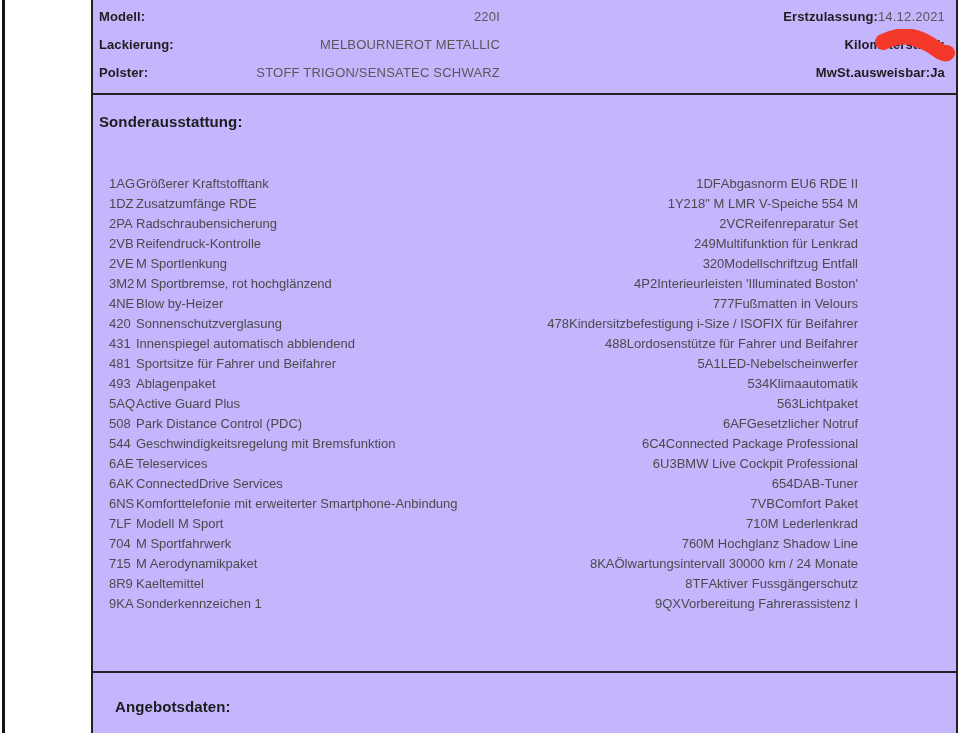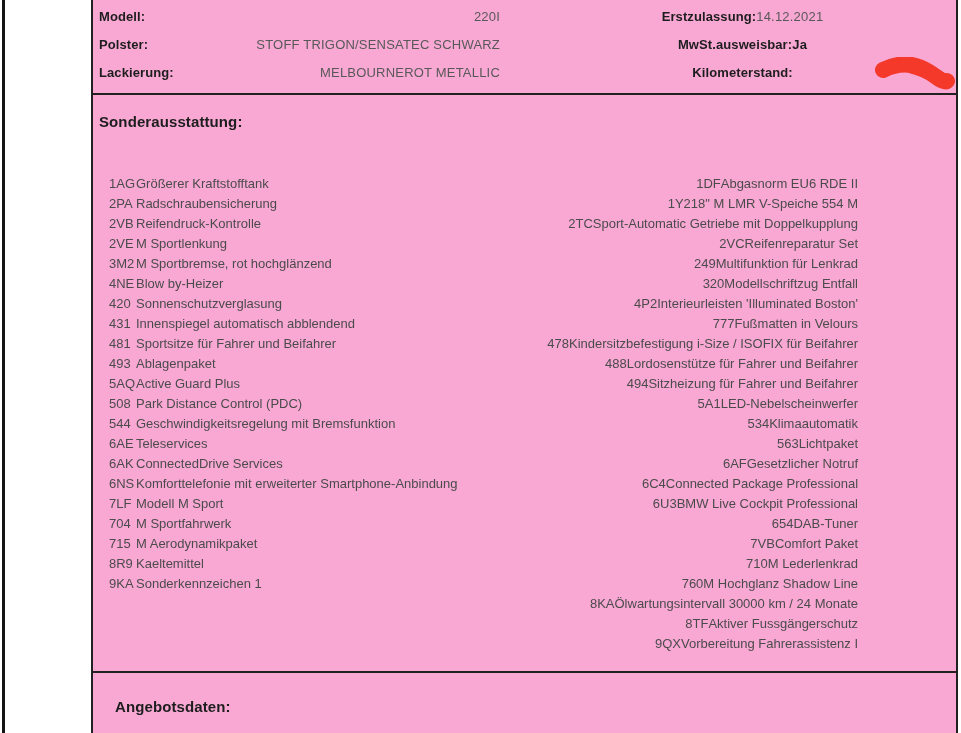--- a/index.html
+++ b/index.html
@@ -6,30 +6,30 @@
   body {
     width:961px; height:733px; position:relative; overflow:hidden;
     background:#ffffff;
     font-family:"Liberation Sans", sans-serif;
   }
   .edge-line { position:absolute; left:2px; top:0; width:3px; height:733px; background:#141414; }
   .doc {
     position:absolute; left:91px; top:0; width:867px; height:733px;
     box-sizing:border-box;
     border-left:2px solid #212121; border-right:2px solid #212121;
-    background:#f9a8d4;
+    background:#c4b5fd;
   }
   .section-header {
     box-sizing:border-box; height:95px;
     border-bottom:2px solid #212121;
     padding:9px 11px 0 6px;
   }
   .hrow { display:flex; height:28px; align-items:flex-start; }
   .hcell-left { width:401px; display:flex; justify-content:space-between; }
-  .hcell-right { flex:1; margin-left:40px; display:flex; justify-content:center; position:relative; }
+  .hcell-right { flex:1; margin-left:40px; display:flex; justify-content:flex-end; position:relative; }
   .lbl { font-weight:bold; font-size:13px; color:#1d1d1d; letter-spacing:0.1px; }
   .val { font-size:13px; color:#585858; letter-spacing:0.2px; }
   .val.bold { font-weight:bold; color:#1d1d1d; }
   .redaction {
     position:absolute; right:-10px; top:-8px; width:82px; height:38px;
     pointer-events:none;
   }
   .section-options {
     box-sizing:border-box; height:560px;
     border-bottom:2px solid #212121;
@@ -58,53 +58,56 @@
         <span class="lbl">Modell:</span>
         <span class="val">220I</span>
       </div>
       <div class="hcell-right">
         <span class="lbl">Erstzulassung:</span>
         <span class="val">14.12.2021</span>
       </div>
     </div>
     <div class="hrow">
       <div class="hcell-left">
-        <span class="lbl">Polster:</span>
-        <span class="val">STOFF TRIGON/SENSATEC SCHWARZ</span>
-      </div>
-      <div class="hcell-right">
-        <span class="lbl">MwSt.ausweisbar:</span>
-        <span class="val bold">Ja</span>
-      </div>
-    </div>
-    <div class="hrow">
-      <div class="hcell-left">
         <span class="lbl">Lackierung:</span>
         <span class="val">MELBOURNEROT METALLIC</span>
       </div>
       <div class="hcell-right">
         <span class="lbl">Kilometerstand:</span>
         <span class="val"></span>
         <svg class="redaction" viewBox="0 0 82 38" xmlns="http://www.w3.org/2000/svg">
           <path d="M10,13 C26,5 42,6 56,15 C64,20 70,26 74,24" fill="none" stroke="#f4392b" stroke-width="16" stroke-linecap="round"></path>
           <path d="M40,10 C52,13 62,19 70,23" fill="none" stroke="#f4392b" stroke-width="14" stroke-linecap="round"></path>
         </svg>
       </div>
     </div>
+    <div class="hrow">
+      <div class="hcell-left">
+        <span class="lbl">Polster:</span>
+        <span class="val">STOFF TRIGON/SENSATEC SCHWARZ</span>
+      </div>
+      <div class="hcell-right">
+        <span class="lbl">MwSt.ausweisbar:</span>
+        <span class="val bold">Ja</span>
+      </div>
+    </div>
   </div>
 
   <div class="section-options">
     <div class="sec-title">Sonderausstattung:</div>
 
     <div class="opt-col left">
 
         <div class="opt-row">
           <span class="opt-code">1AG</span><span>Größerer Kraftstofftank</span>
         </div>
 
+        <div class="opt-row">
+          <span class="opt-code">1DZ</span><span>Zusatzumfänge RDE</span>
+        </div>
 
         <div class="opt-row">
           <span class="opt-code">2PA</span><span>Radschraubensicherung</span>
         </div>
 
         <div class="opt-row">
           <span class="opt-code">2VB</span><span>Reifendruck-Kontrolle</span>
         </div>
 
         <div class="opt-row">
@@ -185,23 +188,20 @@
     <div class="opt-col right">
 
         <div class="opt-row">
           <span class="opt-code">1DF</span><span>Abgasnorm EU6 RDE II</span>
         </div>
 
         <div class="opt-row">
           <span class="opt-code">1Y2</span><span>18" M LMR V-Speiche 554 M</span>
         </div>
 
-        <div class="opt-row">
-          <span class="opt-code">2TC</span><span>Sport-Automatic Getriebe mit Doppelkupplung</span>
-        </div>
 
         <div class="opt-row">
           <span class="opt-code">2VC</span><span>Reifenreparatur Set</span>
         </div>
 
         <div class="opt-row">
           <span class="opt-code">249</span><span>Multifunktion für Lenkrad</span>
         </div>
 
         <div class="opt-row">
@@ -217,23 +217,20 @@
         </div>
 
         <div class="opt-row">
           <span class="opt-code">478</span><span>Kindersitzbefestigung i-Size / ISOFIX für Beifahrer</span>
         </div>
 
         <div class="opt-row">
           <span class="opt-code">488</span><span>Lordosenstütze für Fahrer und Beifahrer</span>
         </div>
 
-        <div class="opt-row">
-          <span class="opt-code">494</span><span>Sitzheizung für Fahrer und Beifahrer</span>
-        </div>
 
         <div class="opt-row">
           <span class="opt-code">5A1</span><span>LED-Nebelscheinwerfer</span>
         </div>
 
         <div class="opt-row">
           <span class="opt-code">534</span><span>Klimaautomatik</span>
         </div>
 
         <div class="opt-row">

